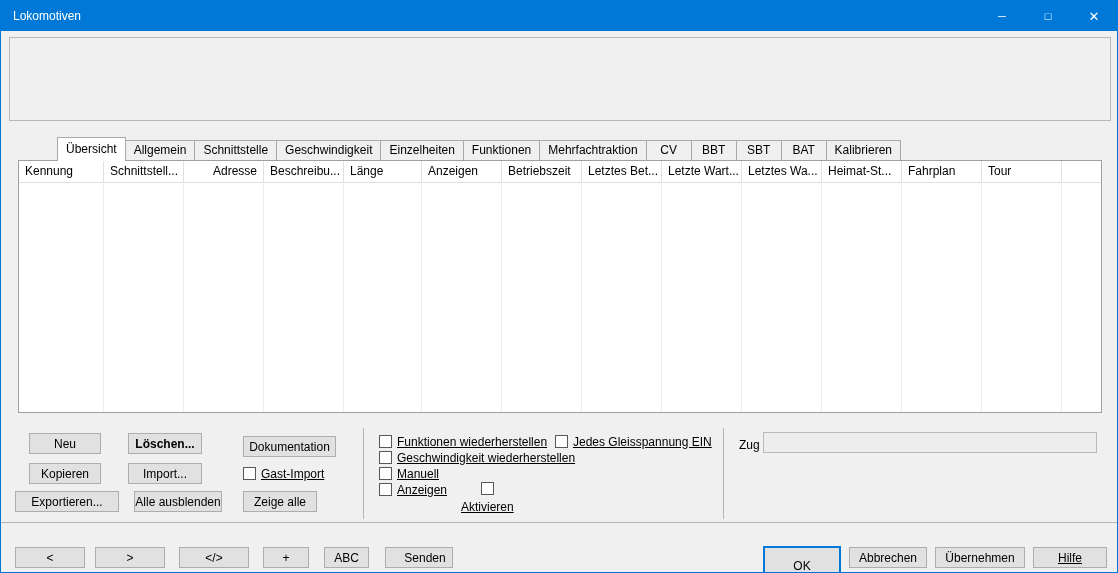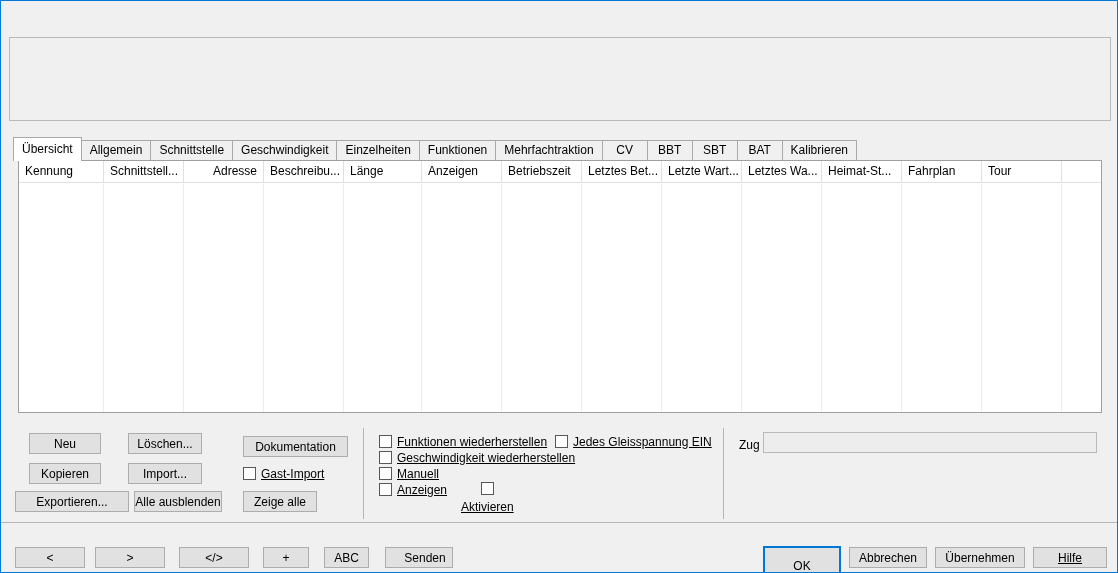--- a/index.html
+++ b/index.html
@@ -42,20 +42,21 @@
     position: absolute; left: 12px; top: 136px; height: 24px;
     display: flex; align-items: flex-end; z-index: 3;
   }
   .tab {
     height: 20px; line-height: 19px;
     padding: 0 8px; min-width: 46px; text-align: center;
     background: #f0f0f0;
     border: 1px solid #a9a9a9; border-bottom: none;
     margin-bottom: 1px;
     white-space: nowrap;
+    margin-left: 44px;
   }
   .tab + .tab { margin-left: -1px; }
   .tab.active {
     height: 24px; line-height: 22px;
     background: #fff;
     margin-bottom: 0;
     position: relative; z-index: 2;
   }
   
   .table {
@@ -95,20 +96,28 @@
     position: absolute; left: 762px; top: 431px; width: 334px; height: 21px;
     background: #ededed; border: 1px solid #b9b9b9;
     font-family: inherit; font-size: 12px; color: #444; padding: 0 4px;
   }
 </style>
 </head>
 <body>
 
 <div class="window">
 
+  <div class="titlebar">
+    <span class="title">Lokomotiven</span>
+    <div class="caption-btns">
+      <div class="cap">─</div>
+      <div class="cap">□</div>
+      <div class="cap close">✕</div>
+    </div>
+  </div>
 
   <div class="top-panel"></div>
 
   <div class="tabstrip">
       <div class="tab active">Übersicht</div>
       <div class="tab">Allgemein</div>
       <div class="tab">Schnittstelle</div>
       <div class="tab">Geschwindigkeit</div>
       <div class="tab">Einzelheiten</div>
       <div class="tab">Funktionen</div>
@@ -147,29 +156,29 @@
         <div class="tcol" style="width: 80px;"></div>
         <div class="tcol" style="width: 80px;"></div>
         <div class="tcol" style="width: 80px;"></div>
         <div class="tcol" style="width: 80px;"></div>
         <div class="tcol" style="width: 80px;"></div>
         <div class="tcol" style="width: 80px;"></div>
       </div>
   </div>
 
   <button class="btn" style="left:28px; top:432px; width:72px; height:21px;">Neu</button>
-  <button class="btn" style="left:127px; top:432px; width:74px; height:21px;">Löschen...</button>
-  <button class="btn" style="left:242px; top:435px; width:105px; height:21px;">Dokumentation</button>
+  <button class="btn" style="left:127px; top:432px; width:74px; height:21px;font-weight:bold;">Löschen...</button>
+  <button class="btn" style="left:242px; top:435px; width:93px; height:21px;">Dokumentation</button>
   <button class="btn" style="left:28px; top:462px; width:72px; height:21px;">Kopieren</button>
   <button class="btn" style="left:127px; top:462px; width:74px; height:21px;">Import...</button>
   <label class="cb" style="left:242px; top:465px;">
     <span class="box"></span>
     <span>Gast-Import</span>
   </label>
-  <button class="btn" style="left:14px; top:490px; width:114px; height:21px;">Exportieren...</button>
+  <button class="btn" style="left:14px; top:490px; width:104px; height:21px;">Exportieren...</button>
   <button class="btn" style="left:133px; top:490px; width:88px; height:21px;">Alle ausblenden</button>
   <button class="btn" style="left:242px; top:490px; width:74px; height:21px;">Zeige alle</button>
 
   <div class="vdiv" style="left:362px; top:427px; height:91px;"></div>
 
   <label class="cb" style="left:378px; top:433px;">
     <span class="box"></span>
     <span>Funktionen wiederherstellen</span>
   </label>
   <label class="cb" style="left:554px; top:433px;">

